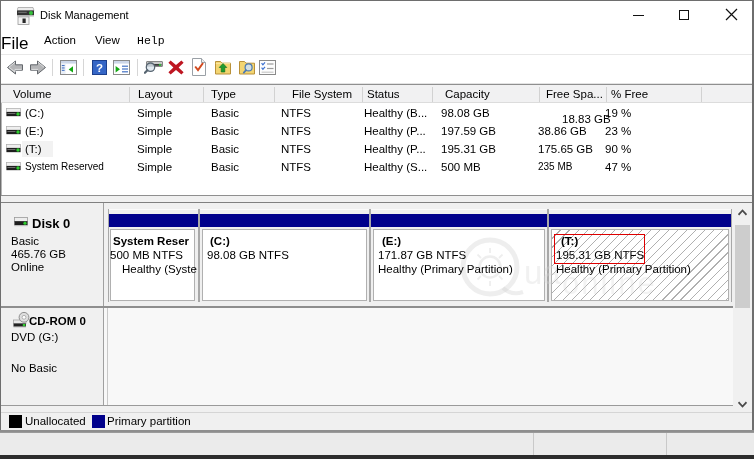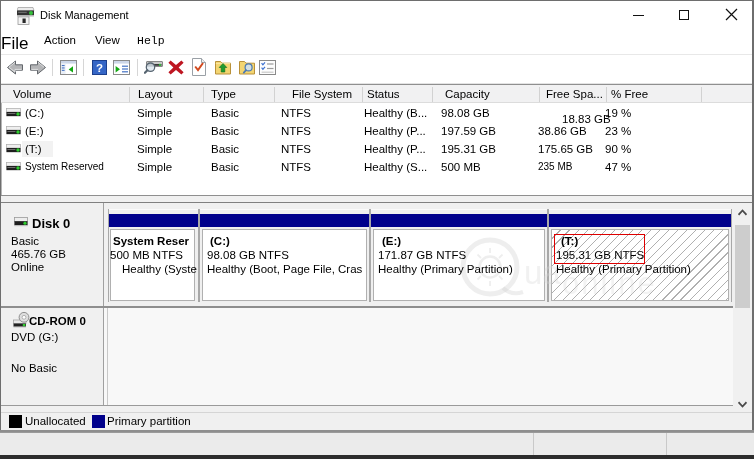--- a/index.html
+++ b/index.html
@@ -249,21 +249,20 @@
   <div class="abs" style="left:202px;top:229px;width:165px;height:72px;background:#fff;border:1px solid #b0b0b0"></div>
   <div class="abs" style="left:373px;top:229px;width:172px;height:72px;background:#fff;border:1px solid #b0b0b0"></div>
   <div class="abs" style="left:551px;top:229px;width:178px;height:72px;background:#fff;border:1px solid #b0b0b0;
       background-image:repeating-linear-gradient(135deg,#ffffff 0px,#ffffff 5.6px,#b0b0b0 5.6px,#b0b0b0 6.4px);"></div>
 
   <div class="t" style="left:113px;top:235px;font-size:11.5px;font-weight:bold;">System Reser</div>
   <div class="t" style="left:110px;top:249px;font-size:11.5px;">500 MB NTFS</div>
   <div class="t" style="left:110px;top:263px;font-size:11.5px;margin-left:12px;">Healthy (Syste</div>
   <div class="t" style="left:210px;top:235px;font-size:11.5px;font-weight:bold;">(C:)</div>
   <div class="t" style="left:207px;top:249px;font-size:11.5px;">98.08 GB NTFS</div>
-  <div class="t" style="left:207px;top:263px;font-size:11.5px;">Healthy (Boot, Page File, Cras</div>
   <div class="t" style="left:382px;top:235px;font-size:11.5px;font-weight:bold;z-index:3">(E:)</div>
   <div class="t" style="left:378px;top:249px;font-size:11.5px;z-index:3">171.87 GB NTFS</div>
   <div class="t" style="left:378px;top:263px;font-size:11.5px;z-index:3">Healthy (Primary Partition)</div>
   <div class="t" style="left:561px;top:235px;font-size:11.5px;font-weight:bold;z-index:3">(T:)</div>
   <div class="t" style="left:556px;top:249px;font-size:11.5px;z-index:3">195.31 GB NTFS</div>
   <div class="t" style="left:556px;top:263px;font-size:11.5px;z-index:3">Healthy (Primary Partition)</div>
 
   <div class="abs" style="left:554px;top:234px;width:91px;height:30px;border:1px solid #dd0000;z-index:4"></div>
 
   <svg class="abs" style="left:440px;top:230px;z-index:2" width="290" height="78" viewBox="0 0 290 78">

